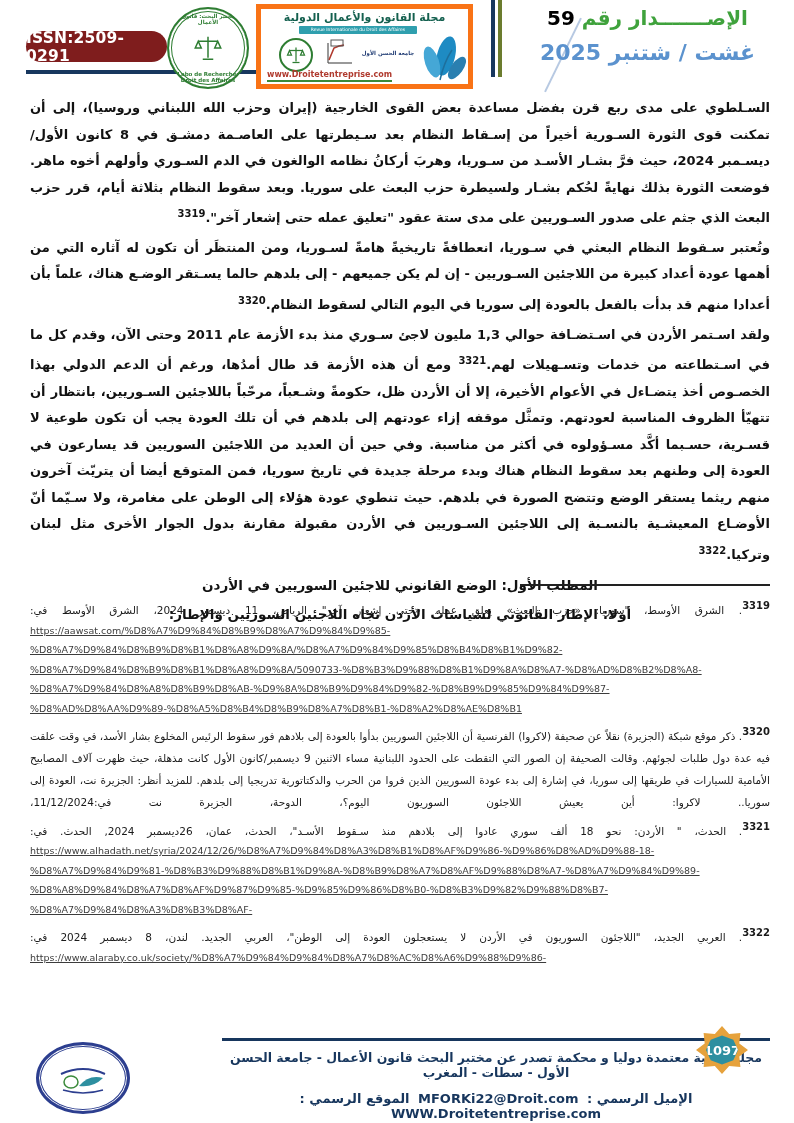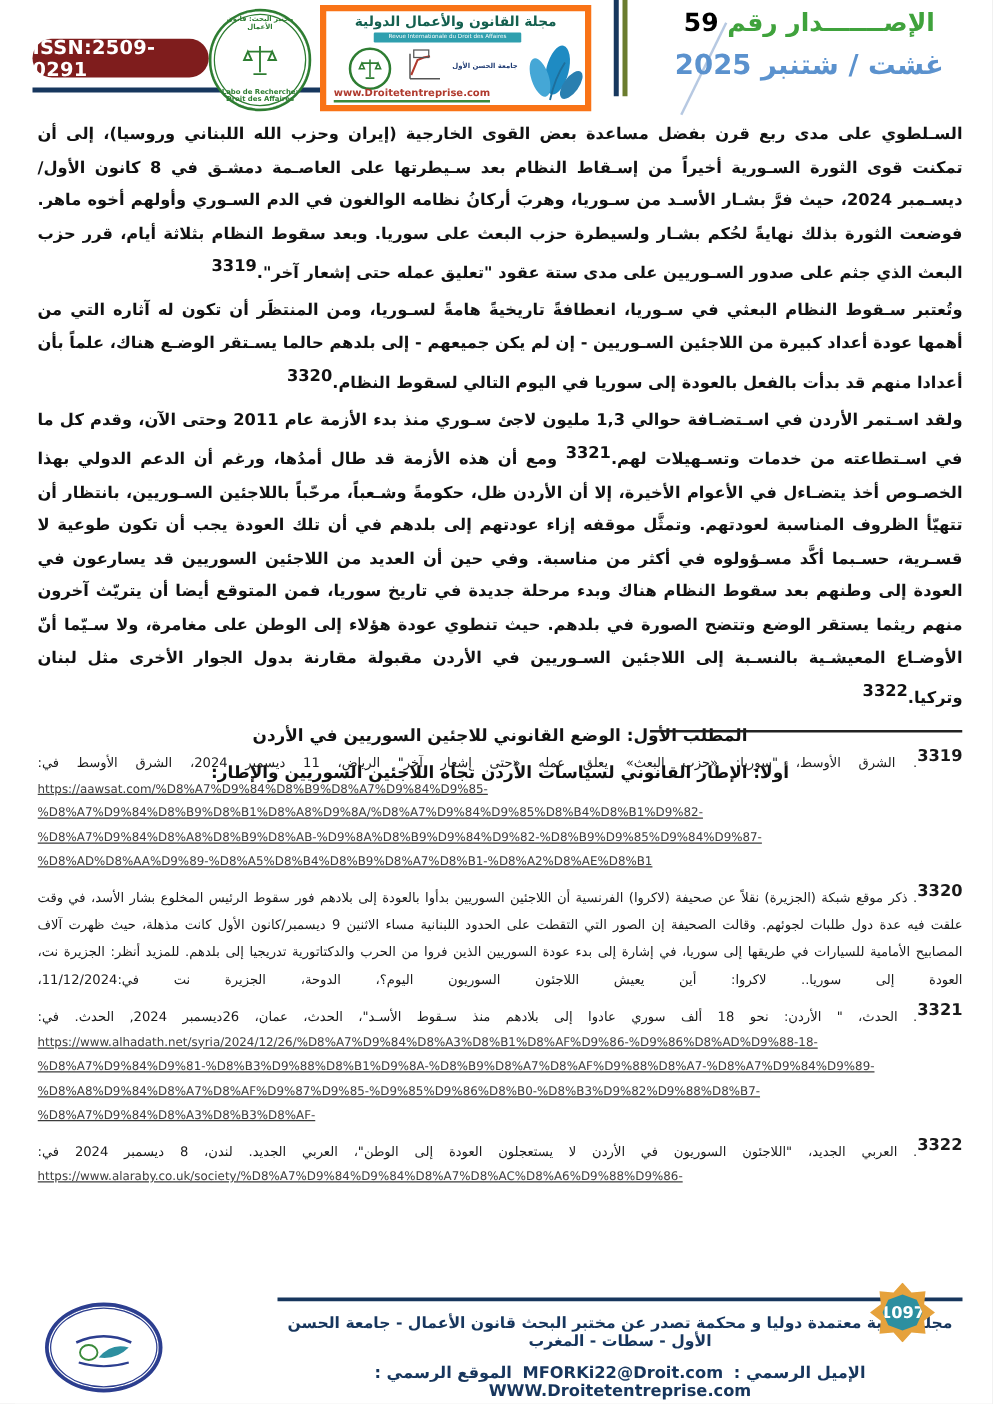--- a/index.html
+++ b/index.html
@@ -52,21 +52,21 @@
   .issue-line1 .issue-num { color:#000000; }
   .issue-line2 { font-size:22px; font-weight:bold; color:#5b92ce; margin-top:10px; }
   .issue-slash { position:absolute; left:522px; top:54px; width:82px; height:2px; background:#b7c9e2; transform:rotate(-64deg); }
 
   
   .body-text {
     position:absolute; left:30px; right:24px; top:95px;
     direction:rtl; text-align:justify; font-size:13px; line-height:26.5px; font-weight:600; color:#121212;
   }
   .body-text p { margin:0 0 3px 0; }
-  sup.ref { vertical-align:super; font-size:13px; font-weight:600; }
+  sup.ref { vertical-align:super; font-size:10px; font-weight:600; }
   .heading { text-align:center; font-weight:bold; font-size:13.5px; margin:3px 0; }
 
   
   .footnotes {
     position:absolute; left:30px; right:24px; top:584px; bottom:100px;
     direction:rtl; overflow:hidden;
   }
   .fn-sep { width:250px; height:2px; background:#222; margin-bottom:9px; }
   .fn { margin-bottom:3px; }
   .fn-head { text-align:justify; text-align-last:justify; font-size:10.5px; line-height:22px; color:#1a1a1a; }
@@ -183,20 +183,21 @@
   </main>
 
   <section class="footnotes">
     <div class="fn-sep"></div>
 
     <div class="fn">
       <div class="fn-head"><sup class="ref">3319</sup><span>. الشرق الأوسط، "سوريا: «حزب البعث» يعلق عمله «حتى إشعار آخر" الرياض، 11 ديسمبر 2024، الشرق الأوسط في:</span></div>
       <div class="fn-urls">
         <div class="fn-url">https://aawsat.com/%D8%A7%D9%84%D8%B9%D8%A7%D9%84%D9%85-</div>
         <div class="fn-url">%D8%A7%D9%84%D8%B9%D8%B1%D8%A8%D9%8A/%D8%A7%D9%84%D9%85%D8%B4%D8%B1%D9%82-</div>
+        <div class="fn-url">%D8%A7%D9%84%D8%B9%D8%B1%D8%A8%D9%8A/5090733-%D8%B3%D9%88%D8%B1%D9%8A%D8%A7-%D8%AD%D8%B2%D8%A8-</div>
         <div class="fn-url">%D8%A7%D9%84%D8%A8%D8%B9%D8%AB-%D9%8A%D8%B9%D9%84%D9%82-%D8%B9%D9%85%D9%84%D9%87-</div>
         <div class="fn-url">%D8%AD%D8%AA%D9%89-%D8%A5%D8%B4%D8%B9%D8%A7%D8%B1-%D8%A2%D8%AE%D8%B1</div>
       </div>
     </div>
 
     <div class="fn">
       <div class="fn-head"><sup class="ref">3320</sup><span>. ذكر موقع شبكة (الجزيرة) نقلاً عن صحيفة (لاكروا) الفرنسية أن اللاجئين السوريين بدأوا بالعودة إلى بلادهم فور سقوط الرئيس المخلوع بشار الأسد، في وقت علقت فيه عدة دول طلبات لجوئهم. وقالت الصحيفة إن الصور التي التقطت على الحدود اللبنانية مساء الاثنين 9 ديسمبر/كانون الأول كانت مذهلة، حيث ظهرت آلاف المصابيح الأمامية للسيارات في طريقها إلى سوريا، في إشارة إلى بدء عودة السوريين الذين فروا من الحرب والدكتاتورية تدريجيا إلى بلدهم. للمزيد أنظر: الجزيرة نت، العودة إلى سوريا.. لاكروا: أين يعيش اللاجئون السوريون اليوم؟، الدوحة، الجزيرة نت في:11/12/2024،</span></div>
     </div>
 
     <div class="fn">

